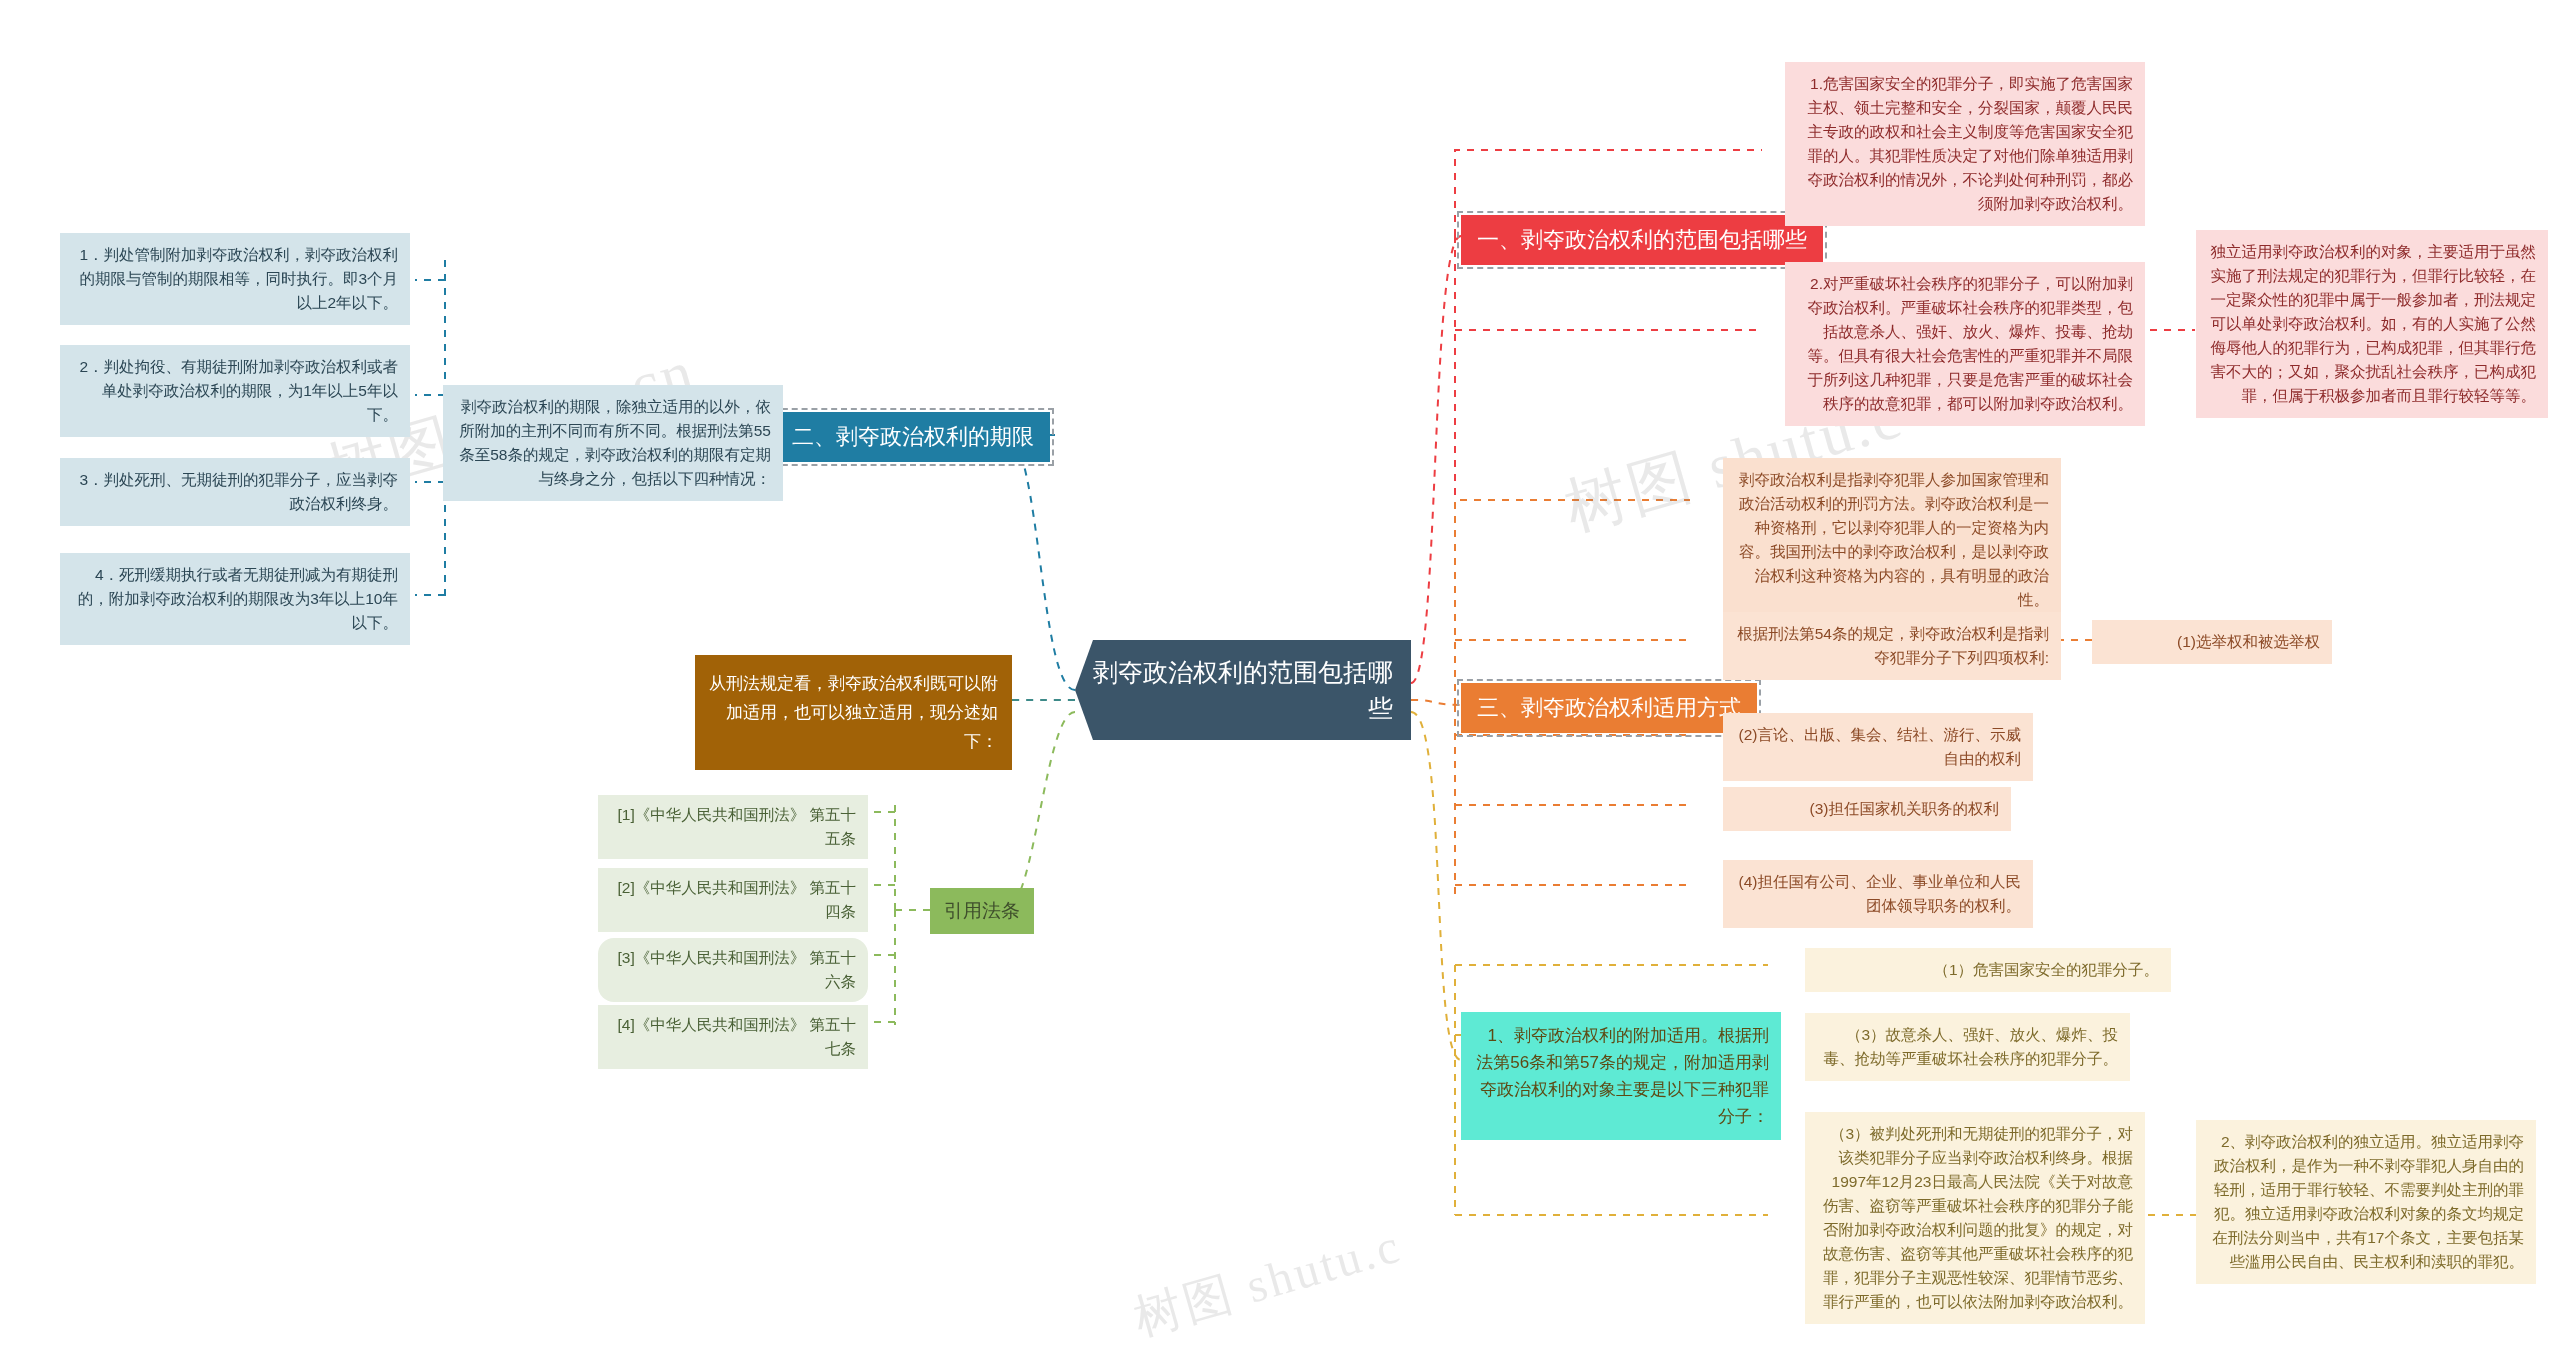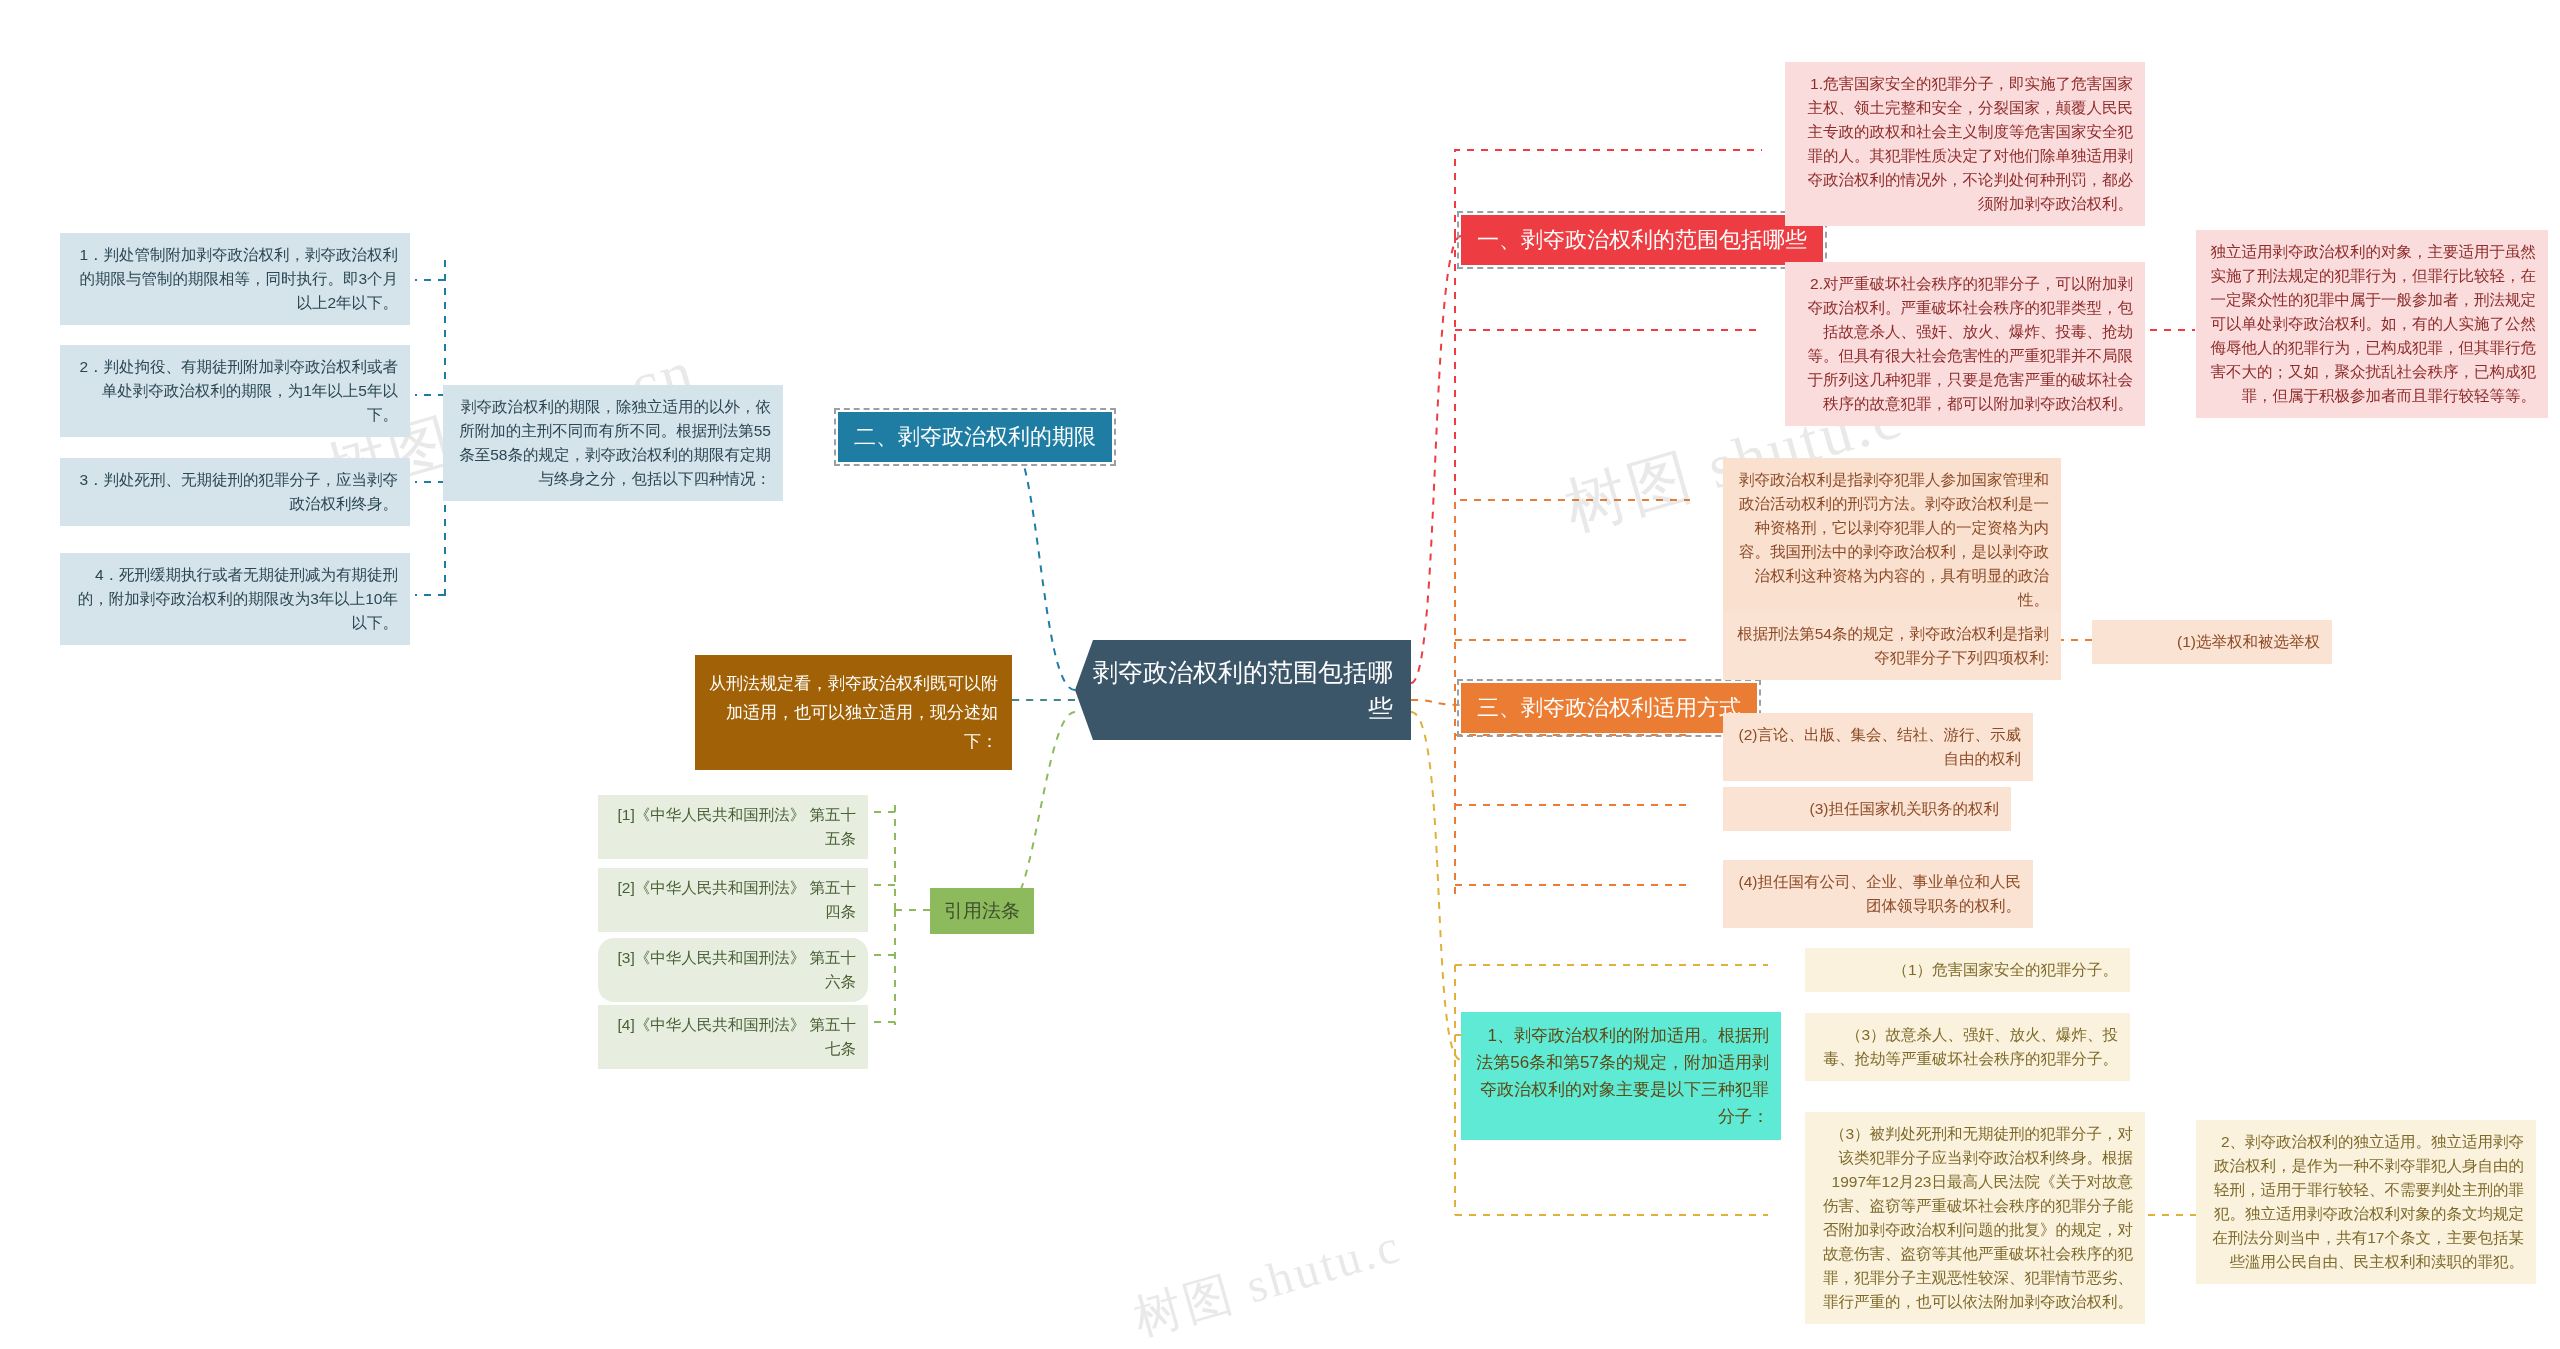--- a/index.html
+++ b/index.html
@@ -135,21 +135,21 @@
   </div>
 
   <div class="node leaf pink" style="left:1785px;top:262px;width:360px;">
     <span class="txt">2.对严重破坏社会秩序的犯罪分子，可以附加剥夺政治权利。严重破坏社会秩序的犯罪类型，包括故意杀人、强奸、放火、爆炸、投毒、抢劫等。但具有很大社会危害性的严重犯罪并不局限于所列这几种犯罪，只要是危害严重的破坏社会秩序的故意犯罪，都可以附加剥夺政治权利。</span>
   </div>
 
   <div class="node leaf pink" style="left:2196px;top:230px;width:352px;">
     <span class="txt">独立适用剥夺政治权利的对象，主要适用于虽然实施了刑法规定的犯罪行为，但罪行比较轻，在一定聚众性的犯罪中属于一般参加者，刑法规定可以单处剥夺政治权利。如，有的人实施了公然侮辱他人的犯罪行为，已构成犯罪，但其罪行危害不大的；又如，聚众扰乱社会秩序，已构成犯罪，但属于积极参加者而且罪行较轻等等。</span>
   </div>
 
-  <div class="node topic topic-blue dashsel" style="left:838px;top:412px;font-family:Liberation Serif, serif;">
+  <div class="node topic topic-blue dashsel" style="left:776px;top:412px;font-family:Liberation Serif, serif;">
     <span class="txt">二、剥夺政治权利的期限</span>
   </div>
 
   <div class="node leaf bluegrey" style="left:443px;top:385px;width:340px;">
     <span class="txt">剥夺政治权利的期限，除独立适用的以外，依所附加的主刑不同而有所不同。根据刑法第55条至58条的规定，剥夺政治权利的期限有定期与终身之分，包括以下四种情况：</span>
   </div>
 
   <div class="node leaf bluegrey" style="left:60px;top:233px;width:350px;">
     <span class="txt">1．判处管制附加剥夺政治权利，剥夺政治权利的期限与管制的期限相等，同时执行。即3个月以上2年以下。</span>
   </div>
@@ -185,21 +185,21 @@
     <span class="txt">(3)担任国家机关职务的权利</span>
   </div>
   <div class="node leaf peach2" style="left:1723px;top:860px;width:310px;">
     <span class="txt">(4)担任国有公司、企业、事业单位和人民团体领导职务的权利。</span>
   </div>
 
   <div class="node leaf yellow" style="left:1461px;top:1012px;width:320px;font-size:17px;line-height:27px;">
     <span class="txt">1、剥夺政治权利的附加适用。根据刑法第56条和第57条的规定，附加适用剥夺政治权利的对象主要是以下三种犯罪分子：</span>
   </div>
 
-  <div class="node leaf cream" style="left:1805px;top:948px;width:325px;">
+  <div class="node leaf cream" style="left:1805px;top:948px;width:366px;">
     <span class="txt">（1）危害国家安全的犯罪分子。</span>
   </div>
   <div class="node leaf cream" style="left:1805px;top:1013px;width:325px;">
     <span class="txt">（3）故意杀人、强奸、放火、爆炸、投毒、抢劫等严重破坏社会秩序的犯罪分子。</span>
   </div>
   <div class="node leaf cream" style="left:1805px;top:1112px;width:340px;">
     <span class="txt">（3）被判处死刑和无期徒刑的犯罪分子，对该类犯罪分子应当剥夺政治权利终身。根据1997年12月23日最高人民法院《关于对故意伤害、盗窃等严重破坏社会秩序的犯罪分子能否附加剥夺政治权利问题的批复》的规定，对故意伤害、盗窃等其他严重破坏社会秩序的犯罪，犯罪分子主观恶性较深、犯罪情节恶劣、罪行严重的，也可以依法附加剥夺政治权利。</span>
   </div>
 
   <div class="node leaf cream" style="left:2196px;top:1120px;width:340px;">

